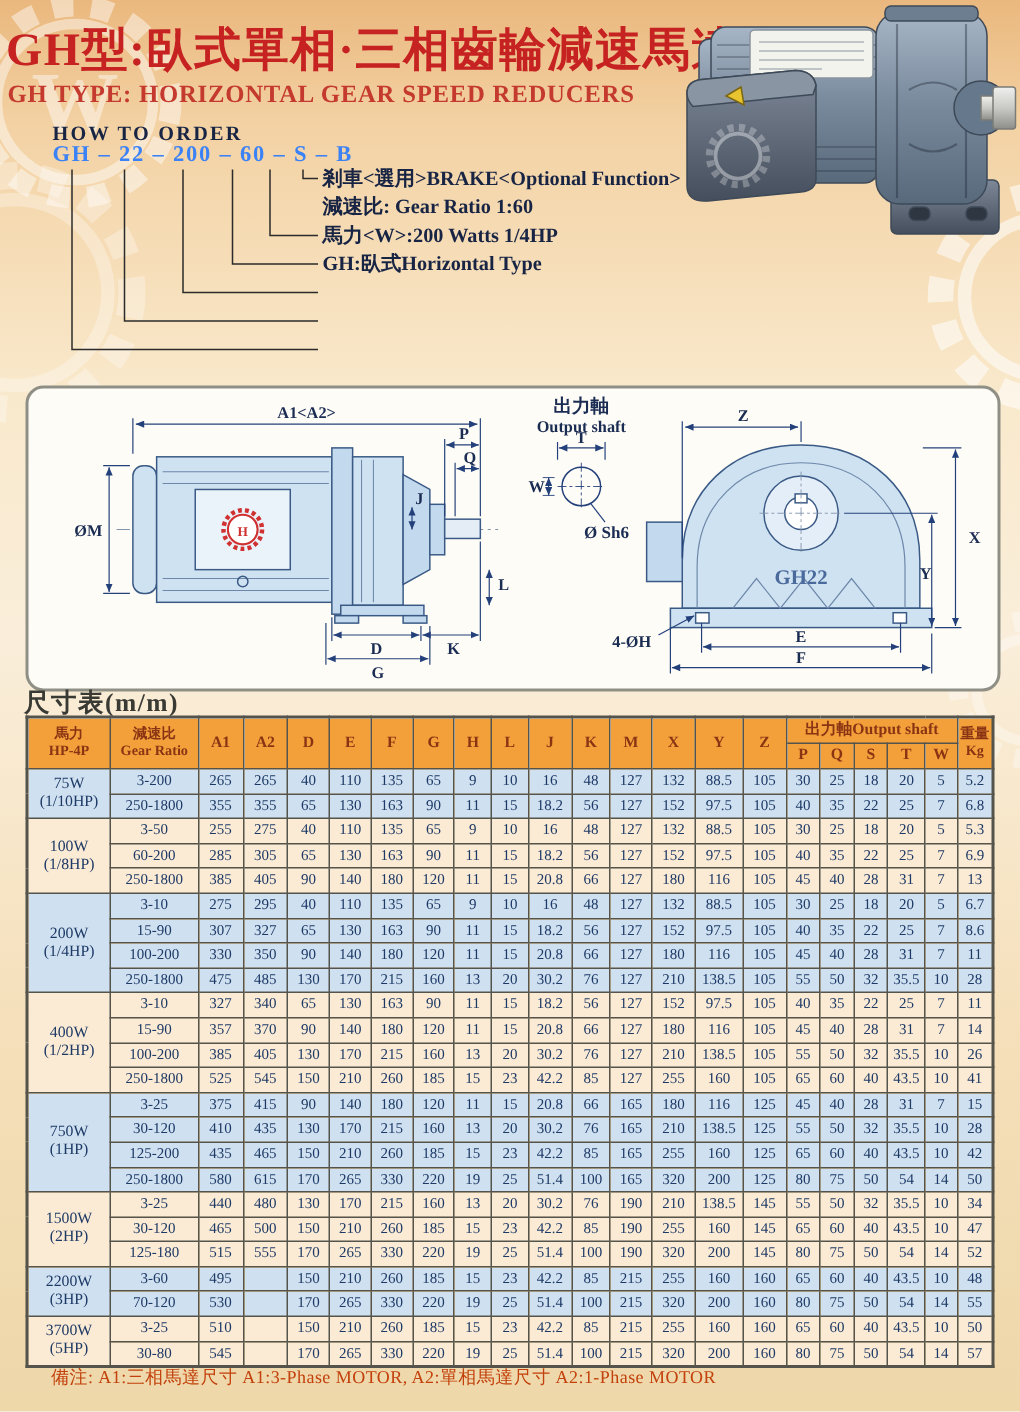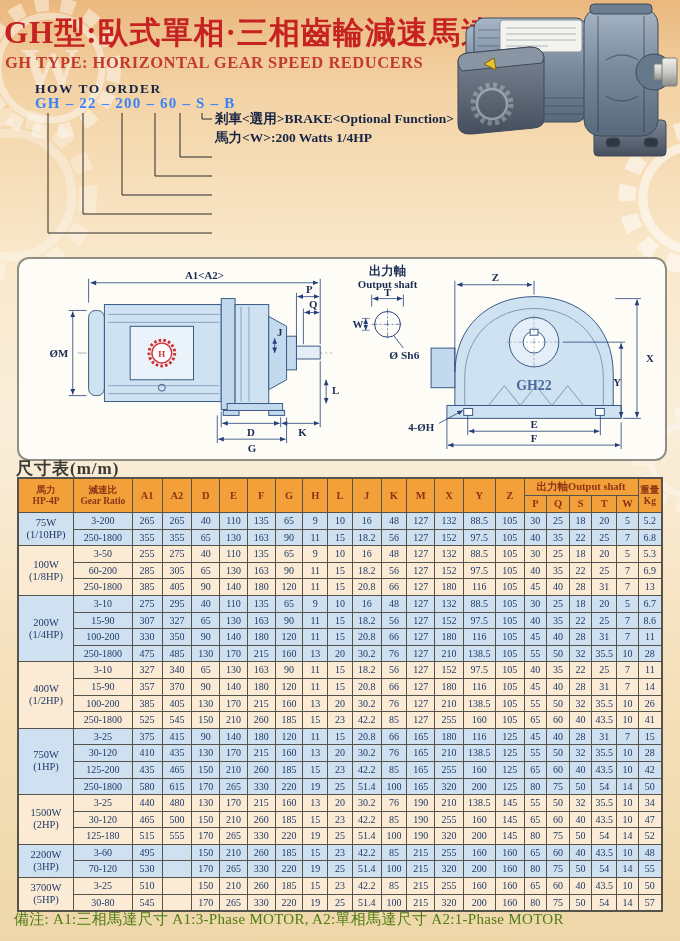--- a/index.html
+++ b/index.html
@@ -28,21 +28,21 @@
   .tbl-title{left:16px;top:457px;font-size:17px;color:#3a3a34;font-weight:bold;letter-spacing:1px;z-index:3;}
   .tbl-wrap{left:17px;top:477px;width:646px;z-index:3;}
   table{width:100%;border-collapse:collapse;table-layout:fixed;border:2px solid #55544c;}
   th,td{border:1px solid #55544c;text-align:center;vertical-align:middle;padding:0;overflow:hidden;}
   thead th{background:#f3a03a;color:#8a3414;font-weight:bold;font-size:10.5px;height:16px;line-height:1.1;text-align:center;}
   thead th.small{font-size:9.5px;}
   tbody td{font-size:10px;color:#1d3a66;height:15.6px;line-height:15.6px;white-space:nowrap;}
   tbody td.power-cell{font-size:10.5px;line-height:1.15;font-weight:normal;text-align:center;}
   tr.g-blue td{background:#cfe0f1;}
   tr.g-cream td{background:#fbead4;}
-  .footnote{left:14px;top:910px;font-size:15px;color:#4d7c0f;letter-spacing:.3px;z-index:3;white-space:nowrap;}
+  .footnote{left:34px;top:910px;font-size:12px;color:#c2410c;letter-spacing:.3px;z-index:3;white-space:nowrap;}
   text{font-family:"Liberation Serif",serif;}
 </style>
 </head>
 <body>
 
 <svg class="wm" style="left:-30px;top:-10px" width="160" height="160" viewBox="0 0 160 160">
   <g opacity="0.45" stroke="#fff" fill="none">
     <circle cx="80" cy="78" r="52" stroke-width="7"></circle>
     <circle cx="80" cy="78" r="64" stroke-width="14" stroke-dasharray="14 12"></circle>
     <text x="80" y="98" text-anchor="middle" font-size="58" font-weight="bold" fill="#fff" stroke="none">W</text>
@@ -135,21 +135,23 @@
     <polyline points="202,33 202,39 212,39"></polyline>
     <polyline points="180,33 180,77 212,77"></polyline>
     <polyline points="155,33 155,96 212,96"></polyline>
     <polyline points="122,33 122,115 212,115"></polyline>
     <polyline points="83,33 83,134 212,134"></polyline>
     <polyline points="48,33 48,153 212,153"></polyline>
   </g>
 </svg>
 <div class="abs order-lines">
   <div class="oline">剎車&lt;選用&gt;BRAKE&lt;Optional Function&gt;</div>
+  <div class="oline">減速比: Gear Ratio 1:60</div>
   <div class="oline">馬力&lt;W&gt;:200 Watts 1/4HP</div>
+  <div class="oline">GH:臥式Horizontal Type</div>
 </div>
 
 <div class="abs panel">
 <svg width="644" height="196" viewBox="0 0 644 198">
   <defs>
     <marker id="ah" markerWidth="8" markerHeight="8" refX="7" refY="3" orient="auto">
       <path d="M0,0 L7,3 L0,6 Z" fill="#24407a"></path>
     </marker>
     <marker id="ahr" markerWidth="8" markerHeight="8" refX="0" refY="3" orient="auto">
       <path d="M7,0 L0,3 L7,6 Z" fill="#24407a"></path>

